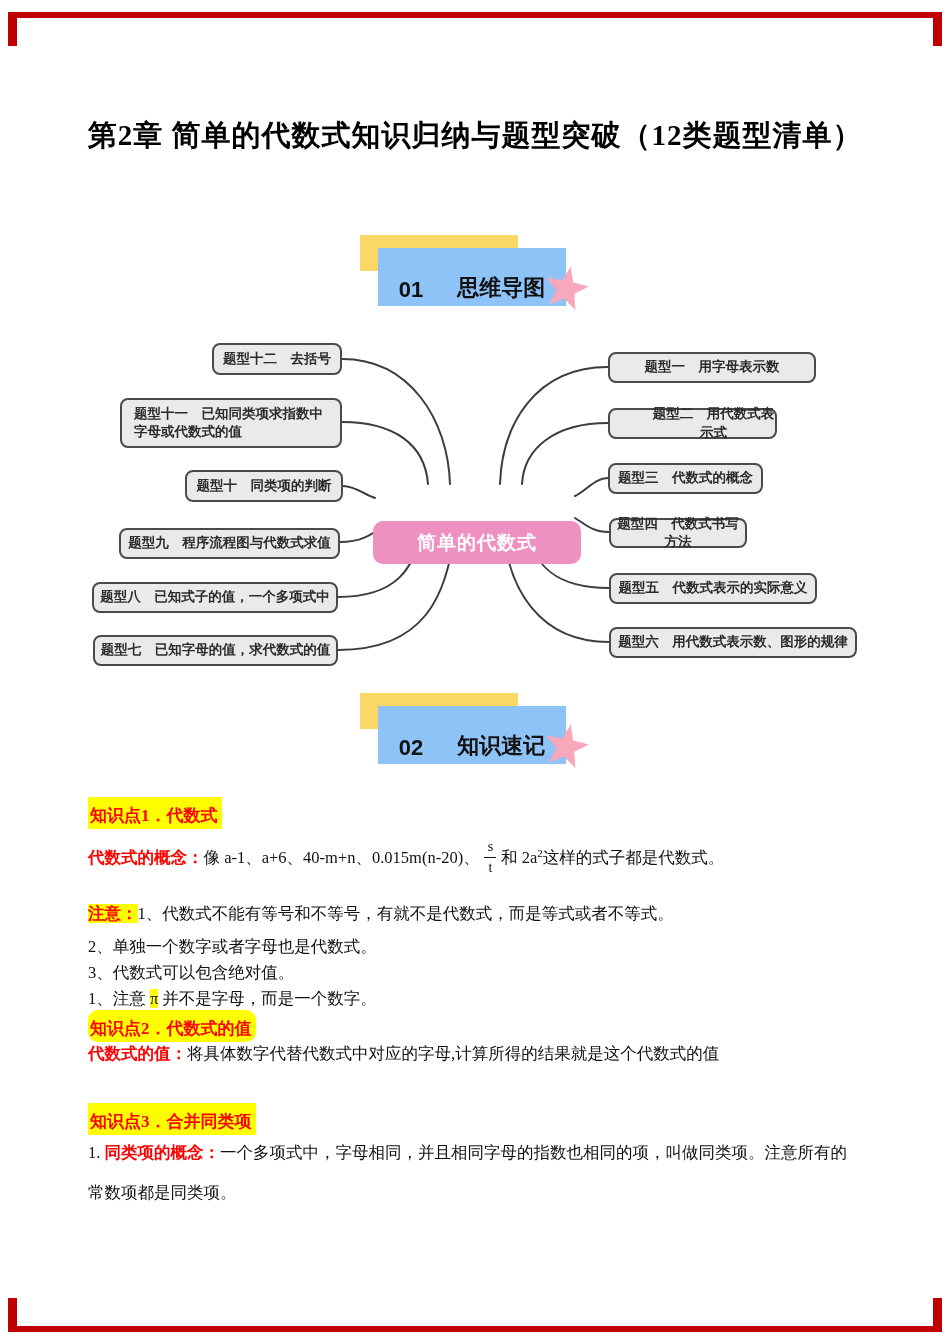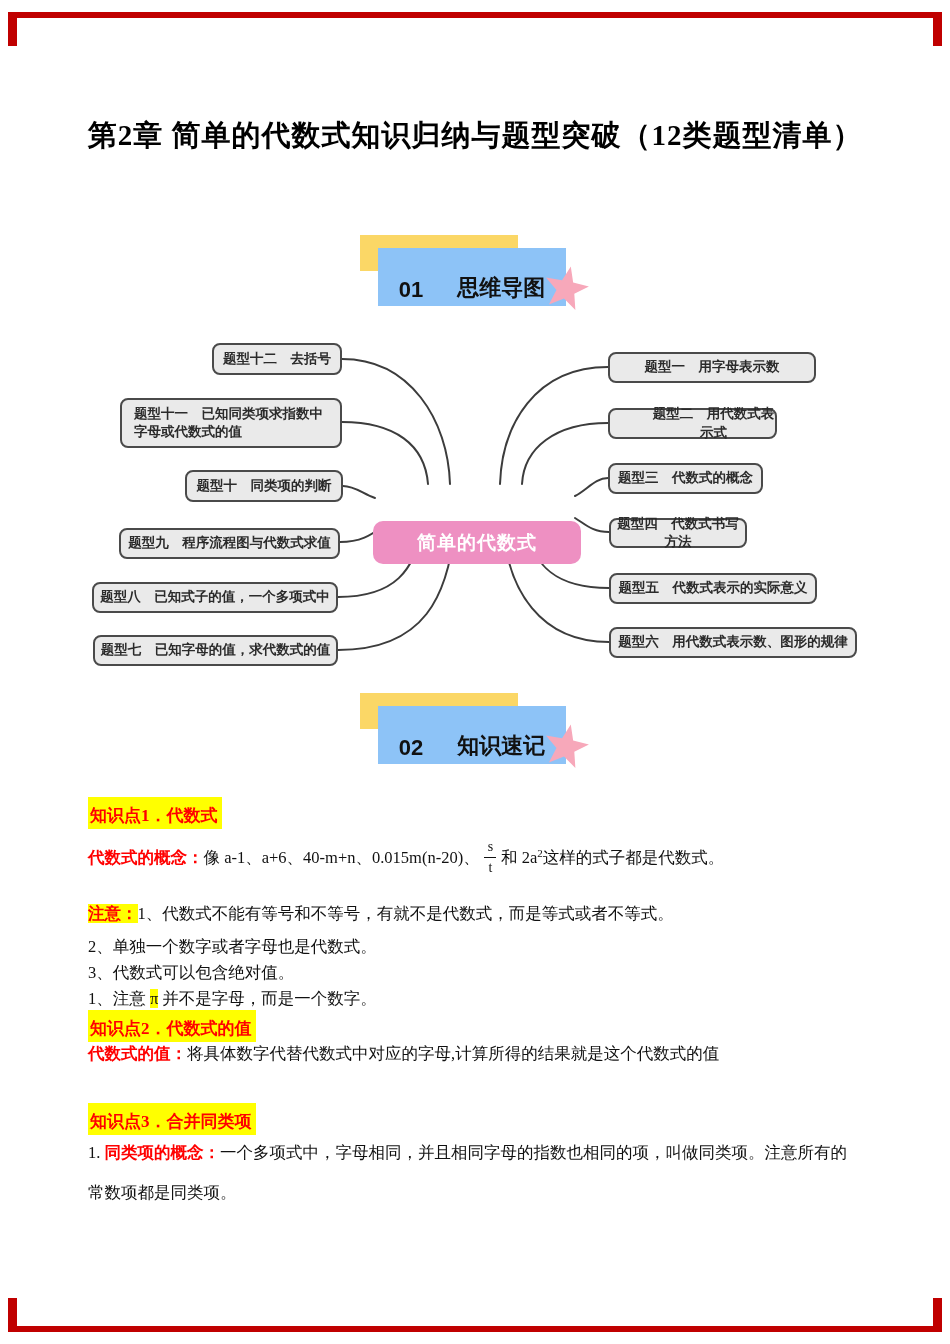--- a/index.html
+++ b/index.html
@@ -205,21 +205,21 @@
 
   <div class="kline" style="top:903px;">
     <span class="red-label hl">注意：</span><span>1、代数式不能有等号和不等号，有就不是代数式，而是等式或者不等式。</span>
   </div>
   <div class="kline" style="top:936px;">2、单独一个数字或者字母也是代数式。</div>
   <div class="kline" style="top:962px;">3、代数式可以包含绝对值。</div>
   <div class="kline" style="top:988px;">
     <span>1、注意 </span><span class="hl">π</span><span> 并不是字母，而是一个数字。</span>
   </div>
 
-  <div class="kp-heading" style="top:1010px;">知识点2．代数式的值</div>
+  <div class="kp-heading" style="top:1010px;border-radius:10px;">知识点2．代数式的值</div>
   <div class="kline" style="top:1043px;">
     <span class="red-label">代数式的值：</span><span>将具体数字代替代数式中对应的字母,计算所得的结果就是这个代数式的值</span>
   </div>
 
   <div class="kp-heading" style="top:1103px;">知识点3．合并同类项</div>
   <div class="kline" style="top:1142px;">
     <span>1. </span><span class="red-label">同类项的概念：</span><span>一个多项式中，字母相同，并且相同字母的指数也相同的项，叫做同类项。注意所有的</span>
   </div>
   <div class="kline" style="top:1182px;">常数项都是同类项。</div>
 

